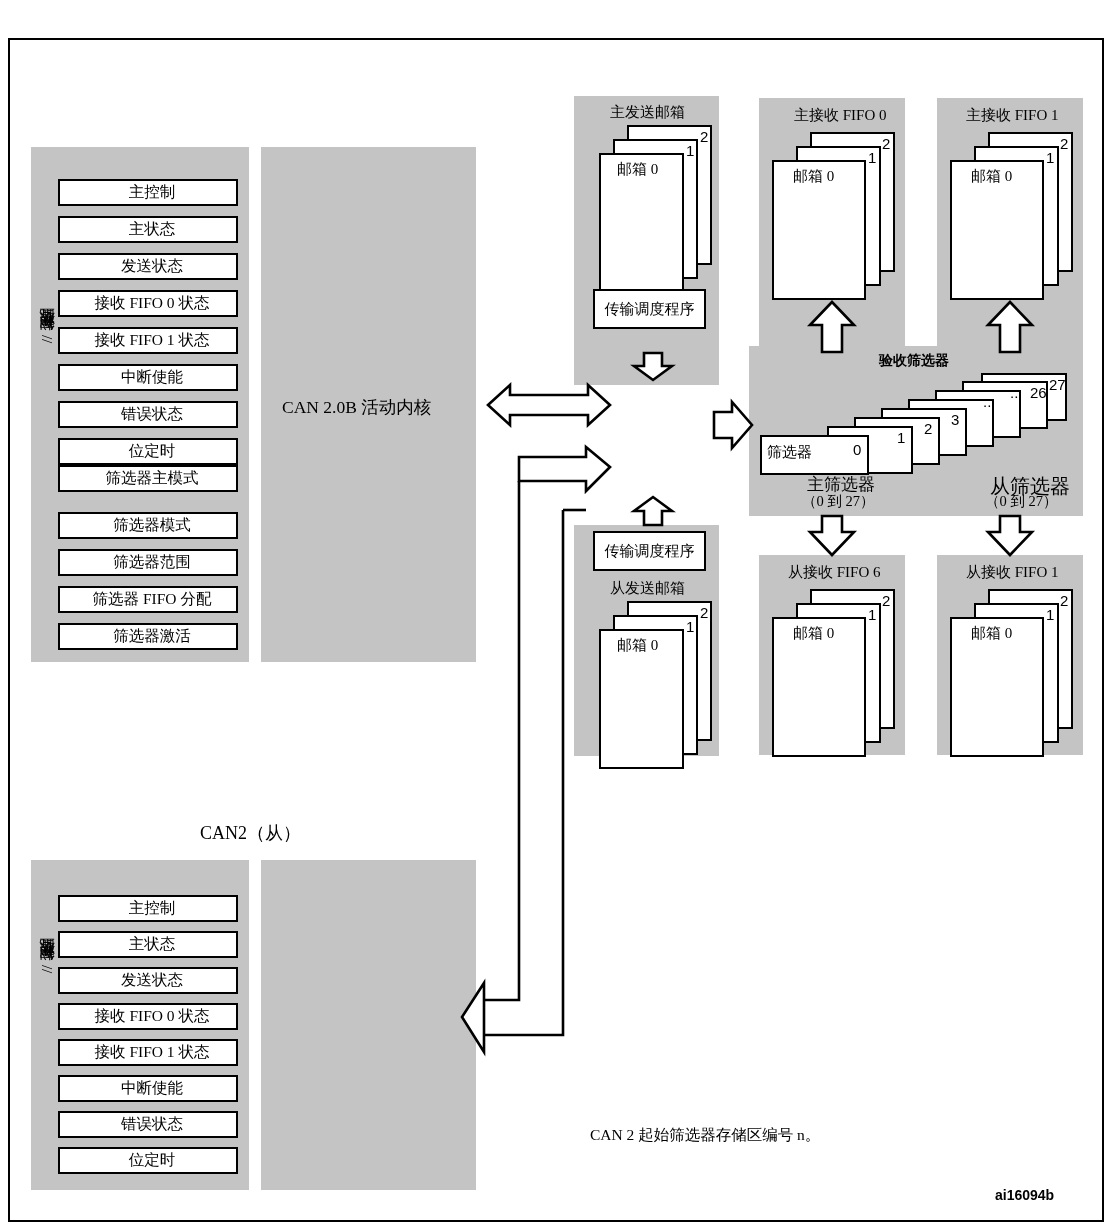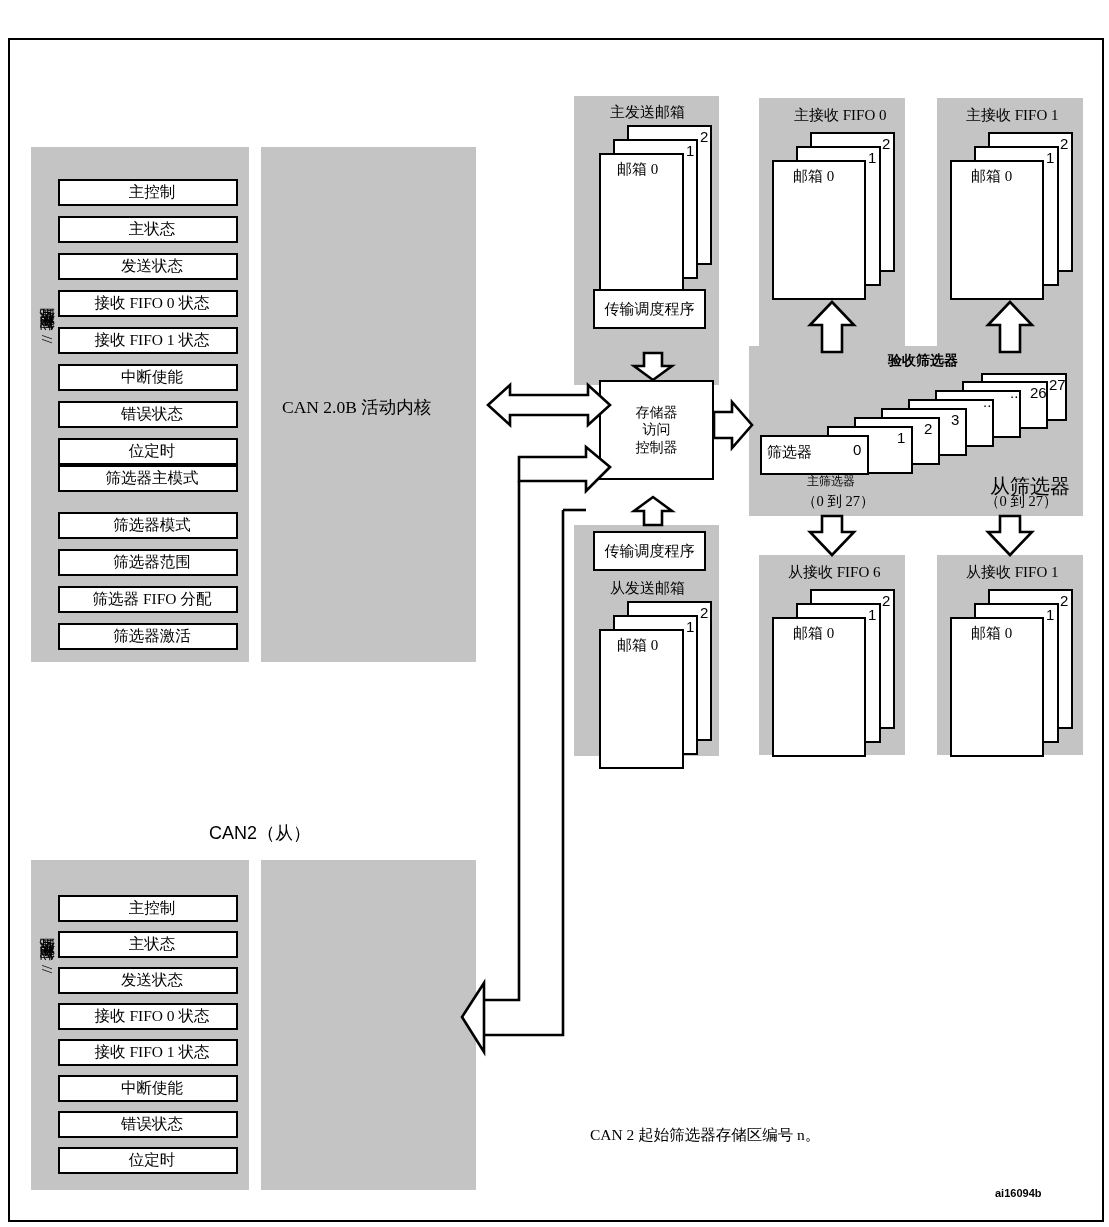--- a/index.html
+++ b/index.html
@@ -11,35 +11,35 @@
   .fig-num{display:inline-block;width:100px;}
 
   .frame{position:absolute;left:8px;top:38px;width:1092px;height:1180px;border:2px solid #000;background:#fff;}
 
   .gray{position:absolute;background:#c4c4c4;}
   .wbox{position:absolute;background:#fff;border:2px solid #000;box-sizing:border-box;
         display:flex;align-items:center;}
   .ctr{justify-content:center;}
 
   .lbl{position:absolute;white-space:nowrap;}
-  .sans{font-family:Liberation Sans, sans-serif;margin-left:9px;}
+  .sans{font-family:Liberation Serif, serif;}
   .serif{font-family:"Liberation Serif","DejaVu Serif",serif;}
 
   .reg{height:27px;left:48px;width:180px;font-size:15.5px;padding-left:8px;}
   .vlabel{position:absolute;writing-mode:vertical-rl;transform:rotate(180deg);
           font-size:15px;white-space:nowrap;}
 
   .title-mid{font-size:19px;}
   .panel-cap{font-size:15px;}
   .stacknum{position:absolute;font-family:"Liberation Sans","DejaVu Sans",sans-serif;font-size:15px;}
   .mbname{position:absolute;font-size:15px;}
 
   svg.ov{position:absolute;left:0;top:0;width:1092px;height:1180px;overflow:visible;pointer-events:none;}
   .note{position:absolute;font-size:15.5px;line-height:1.45;white-space:pre;}
-  .code{position:absolute;font-family:"Liberation Sans","DejaVu Sans",sans-serif;font-size:11px;}
+  .code{position:absolute;font-family:"Liberation Sans","DejaVu Sans",sans-serif;font-size:14px;}
 </style>
 </head>
 <body>
 
 <div id="root">
 
 
   <div class="frame">
 
 
@@ -112,25 +112,20 @@
 
     <div class="gray" style="left:927px;top:58px;width:146px;height:254px;"></div>
     <div class="lbl serif panel-cap" style="left:956px;top:66px;">主接收 FIFO 1</div>
     <div class="wbox" style="left:978px;top:92px;width:85px;height:140px;"></div>
     <div class="stacknum" style="left:1050px;top:95px;">2</div>
     <div class="wbox" style="left:964px;top:106px;width:85px;height:140px;"></div>
     <div class="stacknum" style="left:1036px;top:109px;">1</div>
     <div class="wbox" style="left:940px;top:120px;width:94px;height:140px;"></div>
     <div class="mbname serif" style="left:961px;top:127px;">邮箱 0</div>
 
-    <div class="wbox" style="left:589px;top:340px;width:115px;height:100px;flex-direction:column;justify-content:center;align-items:center;">
-      <span class="serif" style="font-size:14px;line-height:1.25;">存储器</span>
-      <span class="serif" style="font-size:14px;line-height:1.25;">访问</span>
-      <span class="serif" style="font-size:14px;line-height:1.25;">控制器</span>
-    </div>
 
     <div class="gray" style="left:739px;top:306px;width:334px;height:170px;"></div>
     <div class="lbl sans" style="left:869px;top:312px;font-weight:bold;font-size:14px;">验收筛选器</div>
 
     <div class="wbox" style="left:971px;top:333px;width:86px;height:48px;"></div>
     <div class="stacknum" style="left:1039px;top:336px;">27</div>
     <div class="wbox" style="left:952px;top:341px;width:86px;height:48px;"></div>
     <div class="stacknum" style="left:1020px;top:344px;">26</div>
     <div class="wbox" style="left:925px;top:350px;width:86px;height:48px;"></div>
     <div class="stacknum" style="left:1000px;top:344px;">..</div>
@@ -139,21 +134,21 @@
     <div class="wbox" style="left:871px;top:368px;width:86px;height:48px;"></div>
     <div class="stacknum" style="left:941px;top:371px;">3</div>
     <div class="wbox" style="left:844px;top:377px;width:86px;height:48px;"></div>
     <div class="stacknum" style="left:914px;top:380px;">2</div>
     <div class="wbox" style="left:817px;top:386px;width:86px;height:48px;"></div>
     <div class="stacknum" style="left:887px;top:389px;">1</div>
     <div class="wbox" style="left:750px;top:395px;width:109px;height:40px;"></div>
     <div class="mbname serif" style="left:757px;top:403px;">筛选器</div>
     <div class="stacknum" style="left:843px;top:401px;">0</div>
 
-    <div class="lbl serif" style="left:797px;top:433px;font-size:12px;">主筛选器</div>
+    <div class="lbl serif" style="left:797px;top:433px;font-size:17px;">主筛选器</div>
     <div class="lbl serif" style="left:792px;top:452px;font-size:14.5px;">（0 到 27）</div>
     <div class="lbl serif" style="left:980px;top:433px;font-size:20px;">从筛选器</div>
     <div class="lbl serif" style="left:975px;top:452px;font-size:14.5px;">（0 到 27）</div>
 
     <div class="gray" style="left:564px;top:485px;width:145px;height:231px;"></div>
     <div class="wbox ctr serif" style="left:583px;top:491px;width:113px;height:40px;font-size:15px;">
         <span>传输调度程序</span>
       </div>
     <div class="lbl serif panel-cap" style="left:600px;top:539px;">从发送邮箱</div>
     <div class="wbox" style="left:617px;top:561px;width:85px;height:140px;"></div>

